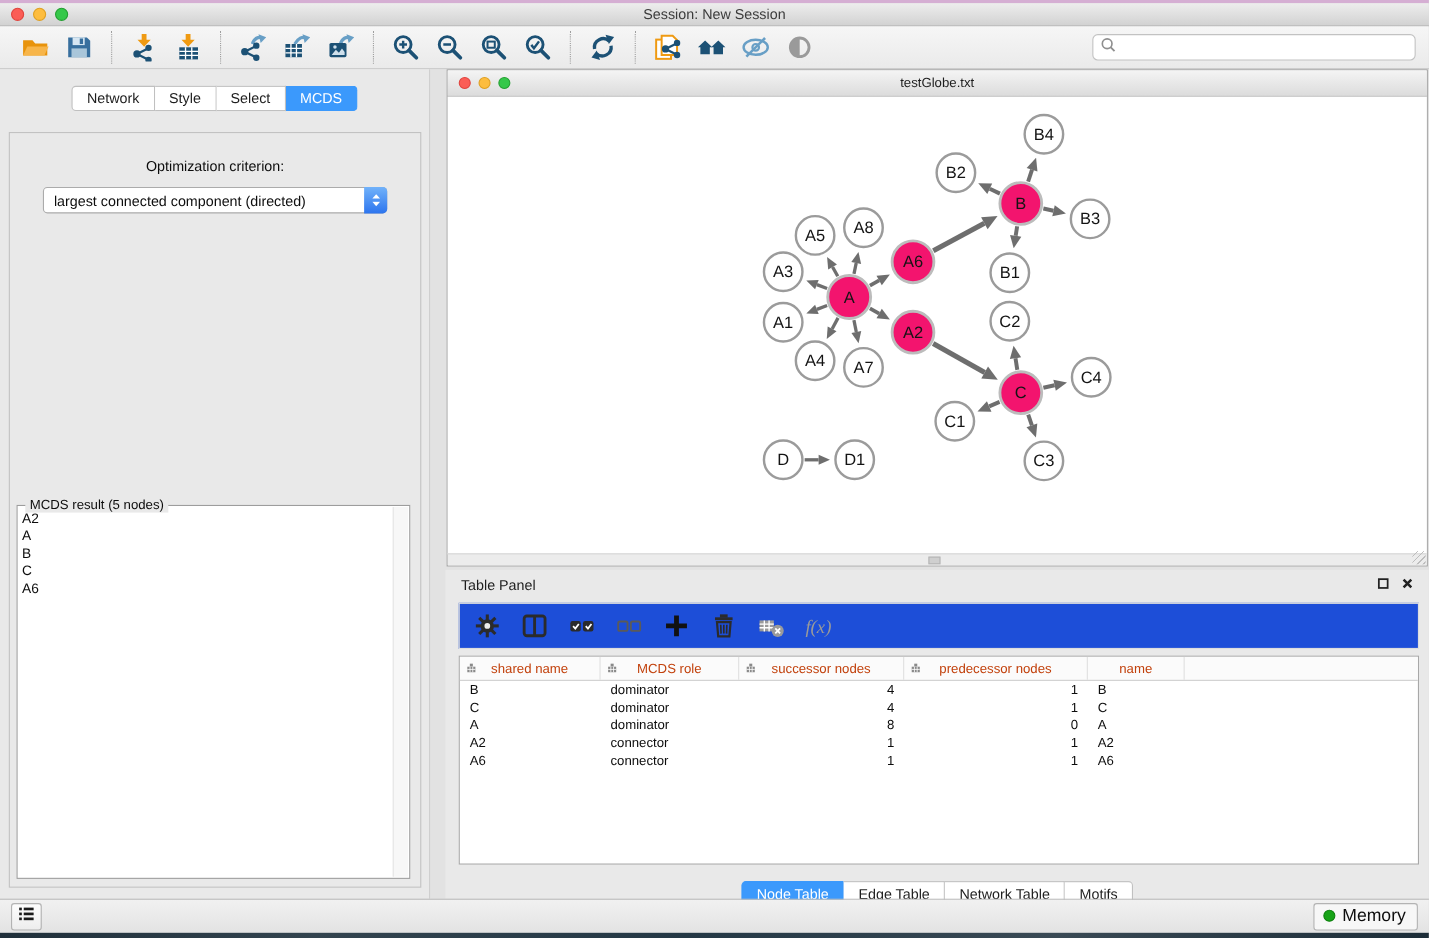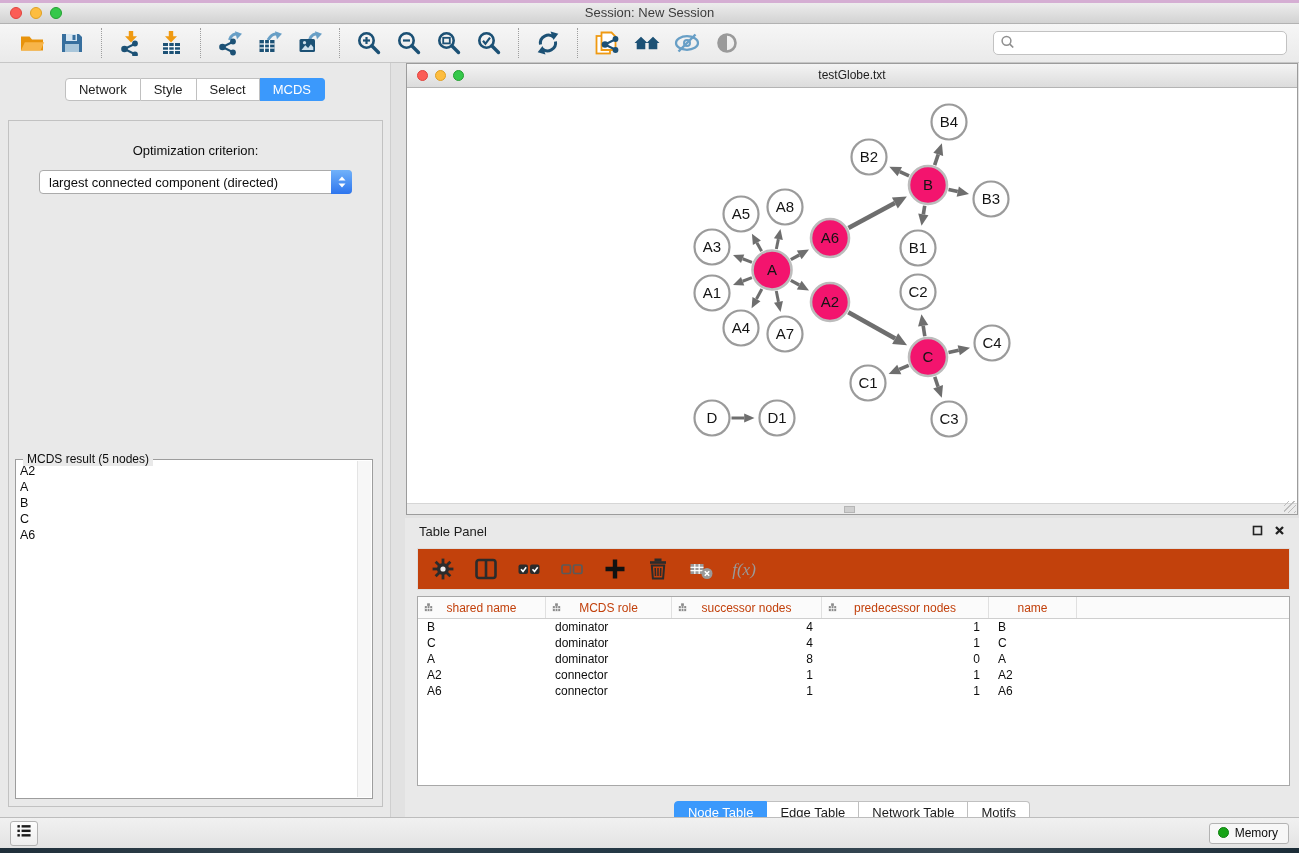--- a/index.html
+++ b/index.html
@@ -55,38 +55,38 @@
     text-align:center;font-size:12px;line-height:23px;color:#1d1d1d;}
   .nw-lights{position:absolute;left:10px;top:6px;display:flex;gap:7px;}
   .nw-light{width:11px;height:11px;border-radius:50%;}
   .nw-canvas{position:absolute;top:24px;left:0;right:0;bottom:10px;background:#fff;}
   .nw-bottom{position:absolute;bottom:0;left:0;right:0;height:10px;background:#ececec;border-top:1px solid #d6d6d6;}
   .nw-handle{position:absolute;left:437px;top:2px;width:9px;height:5px;background:#cfcfcf;border:1px solid #b5b5b5;}
   .nw-grip{position:absolute;right:1px;bottom:1px;width:12px;height:12px;
     background:repeating-linear-gradient(135deg,transparent 0 3px,#bdbdbd 3px 4px);}
   
   .table-panel{position:absolute;left:405px;top:455px;right:0;height:299px;background:#e9e9e9;}
-  .tp-toolbar{position:absolute;left:12px;right:9px;top:30px;height:42px;background:#c2410c;border:1px solid #dddddd;
+  .tp-toolbar{position:absolute;left:12px;right:9px;top:30px;height:42px;background:#1d4ed8;border:1px solid #dddddd;
     box-sizing:border-box;display:flex;align-items:center;gap:17px;padding-left:12px;}
   .tp-btn{width:26px;height:26px;display:flex;align-items:center;justify-content:center;cursor:default;}
   .tp-table{position:absolute;left:12px;right:9px;top:78px;height:190px;background:#fff;border:1px solid #a8a8a8;box-sizing:border-box;overflow:hidden;}
   .tbl-header{display:flex;height:21px;border-bottom:1px solid #cfcfcf;background:#fbfbfb;}
   .tbl-hcell{display:flex;align-items:center;justify-content:center;position:relative;font-size:12px;color:#c2410c;
     border-right:1px solid #e0e0e0;box-sizing:border-box;flex-shrink:0;}
   .tbl-hicon{position:absolute;left:5px;top:4px;}
   .tbl-row{display:flex;height:16px;align-items:center;font-size:12px;color:#0d0d0d;}
   .tbl-cell{box-sizing:border-box;padding:0 9px;flex-shrink:0;white-space:nowrap;overflow:hidden;}
   .tp-tabs{position:absolute;left:0;right:0;top:271px;display:flex;justify-content:center;}
   
   .statusbar{position:absolute;left:0;right:0;top:817px;height:31px;background:linear-gradient(#f1f1f1,#e3e3e3);
     border-top:1px solid #bdbdbd;display:flex;align-items:center;padding:0 10px;box-sizing:border-box;}
   .list-btn{width:26px;height:23px;border:1px solid #b3b3b3;background:linear-gradient(#fdfdfd,#ededed);border-radius:3px;
     display:flex;align-items:center;justify-content:center;}
   .memory-btn{margin-left:auto;display:flex;align-items:center;gap:6px;border:1px solid #b3b3b3;background:#f7f7f7;
-    border-radius:3px;padding:2px 10px 3px 8px;font-size:12px;color:#0d0d0d;}
+    border-radius:3px;padding:2px 10px 3px 8px;font-size:16px;color:#0d0d0d;}
   .mem-dot{width:11px;height:11px;border-radius:50%;background:#17a317;border:1px solid #0d800d;box-sizing:border-box;}
 </style>
 </head>
 <body>
 
 <div class="screen">
   <div class="desktop-top"></div>
 
   <div class="titlebar">
     <div class="lights">

